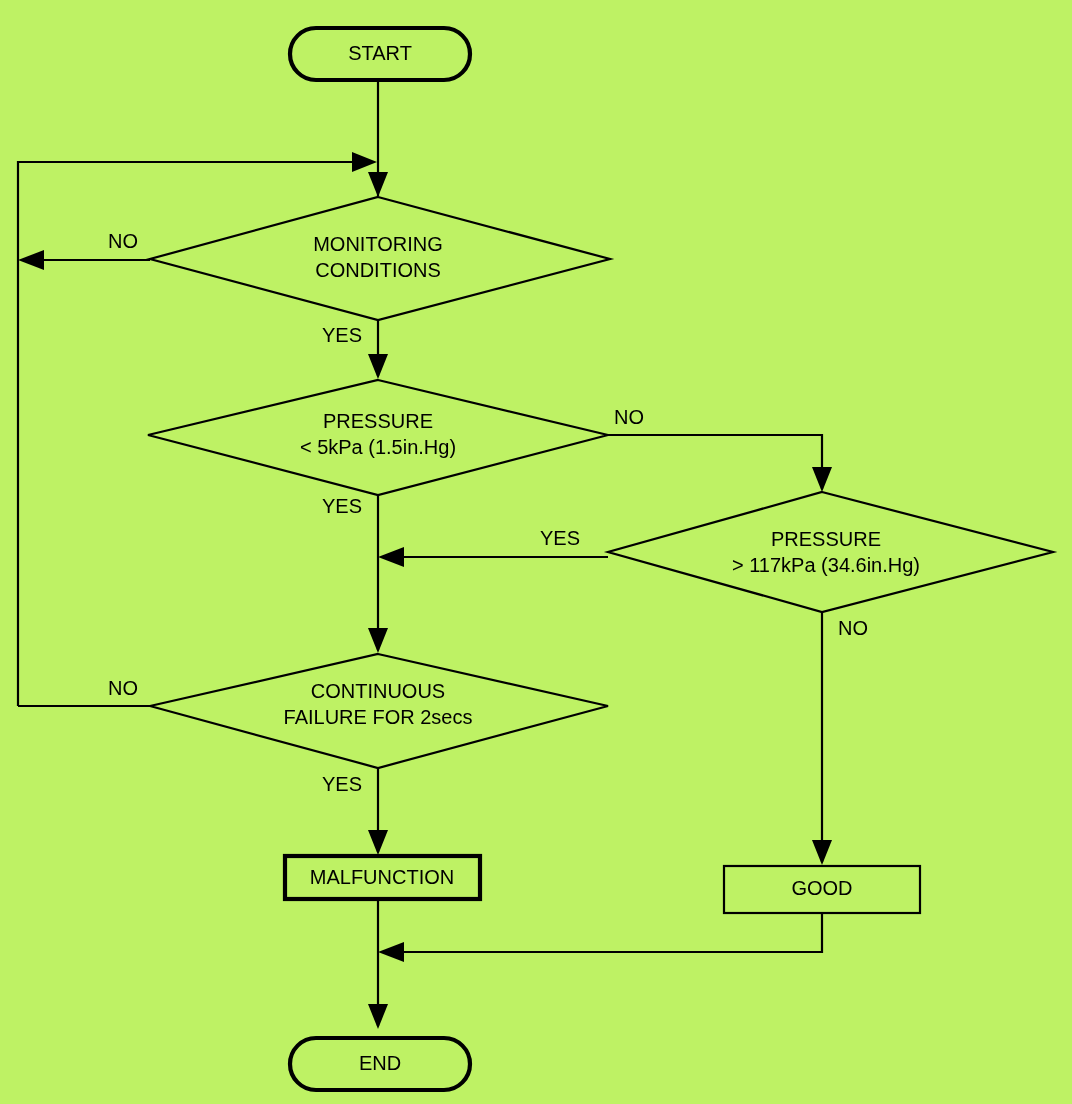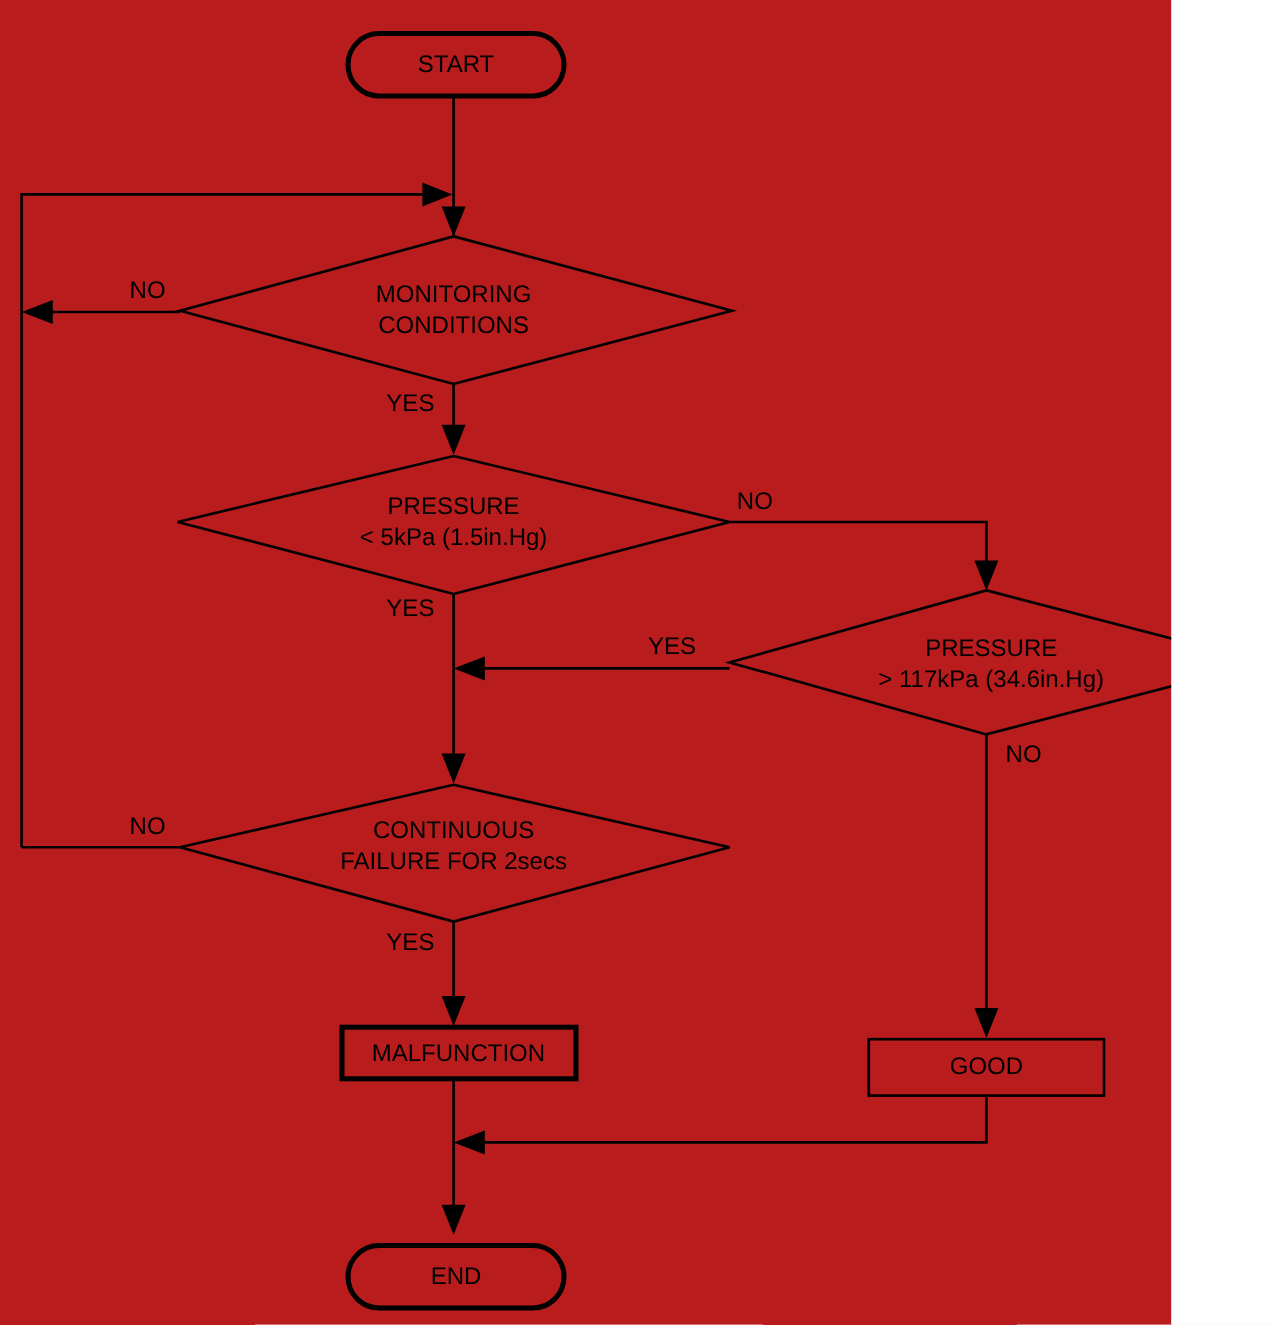--- a/index.html
+++ b/index.html
@@ -5,23 +5,23 @@
   html, body {
     margin: 0;
     padding: 0;
     background: #ffffff;
   }
   body {
     font-family: "Liberation Sans", sans-serif;
   }
   #flowchart-root {
     position: relative;
-    width: 976px;
+    width: 1072px;
     height: 1104px;
-    background: #b91c1c;
+    background: #bef264;
     overflow: hidden;
   }
   #flow-svg {
     position: absolute;
     left: 0;
     top: 0;
     width: 1072px;
     height: 1104px;
   }
   .node-text {

